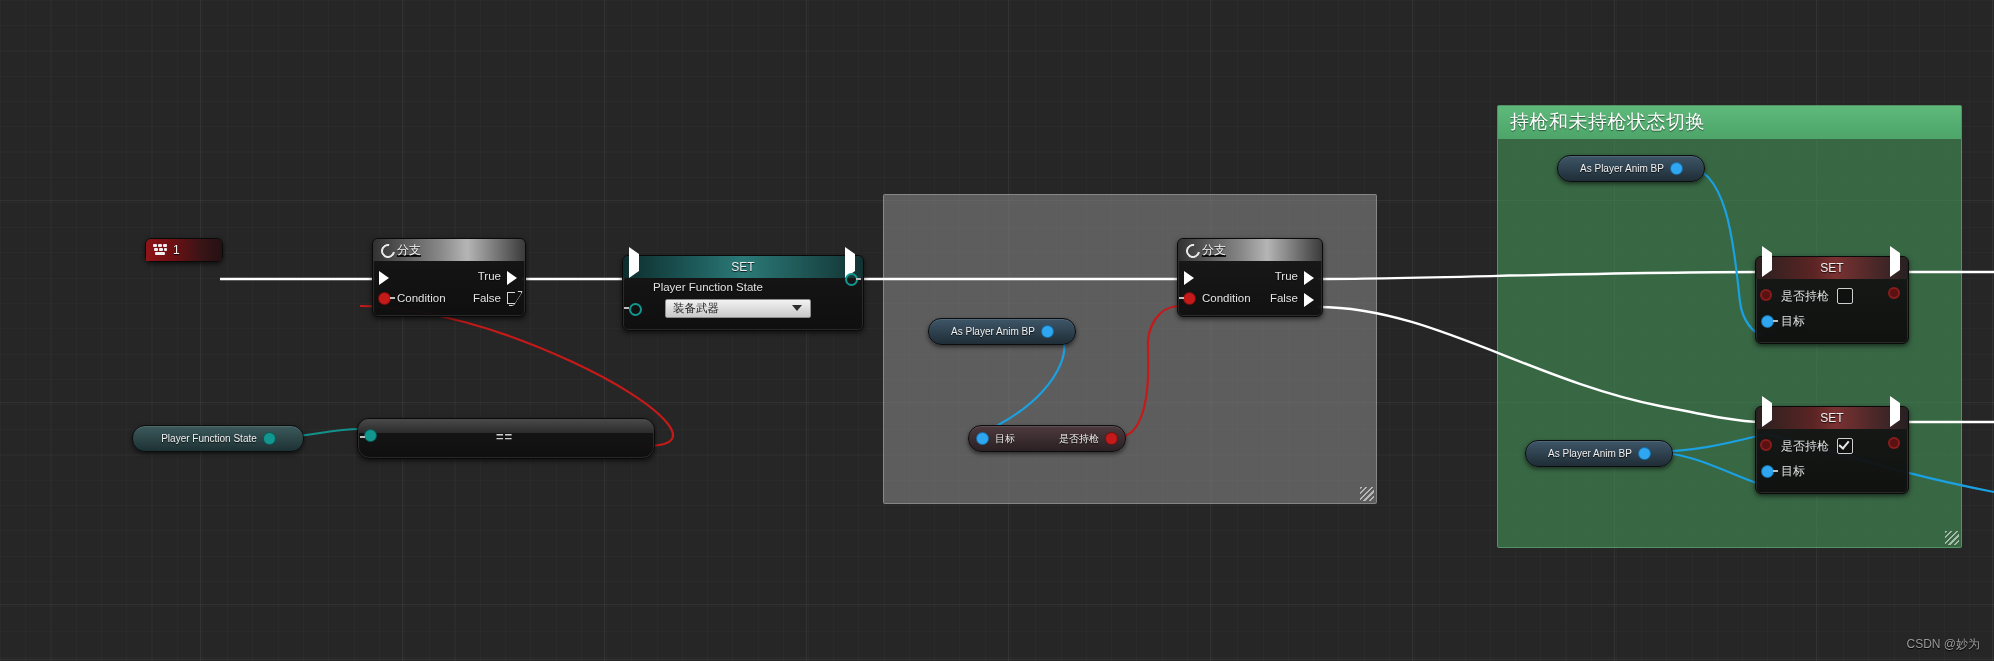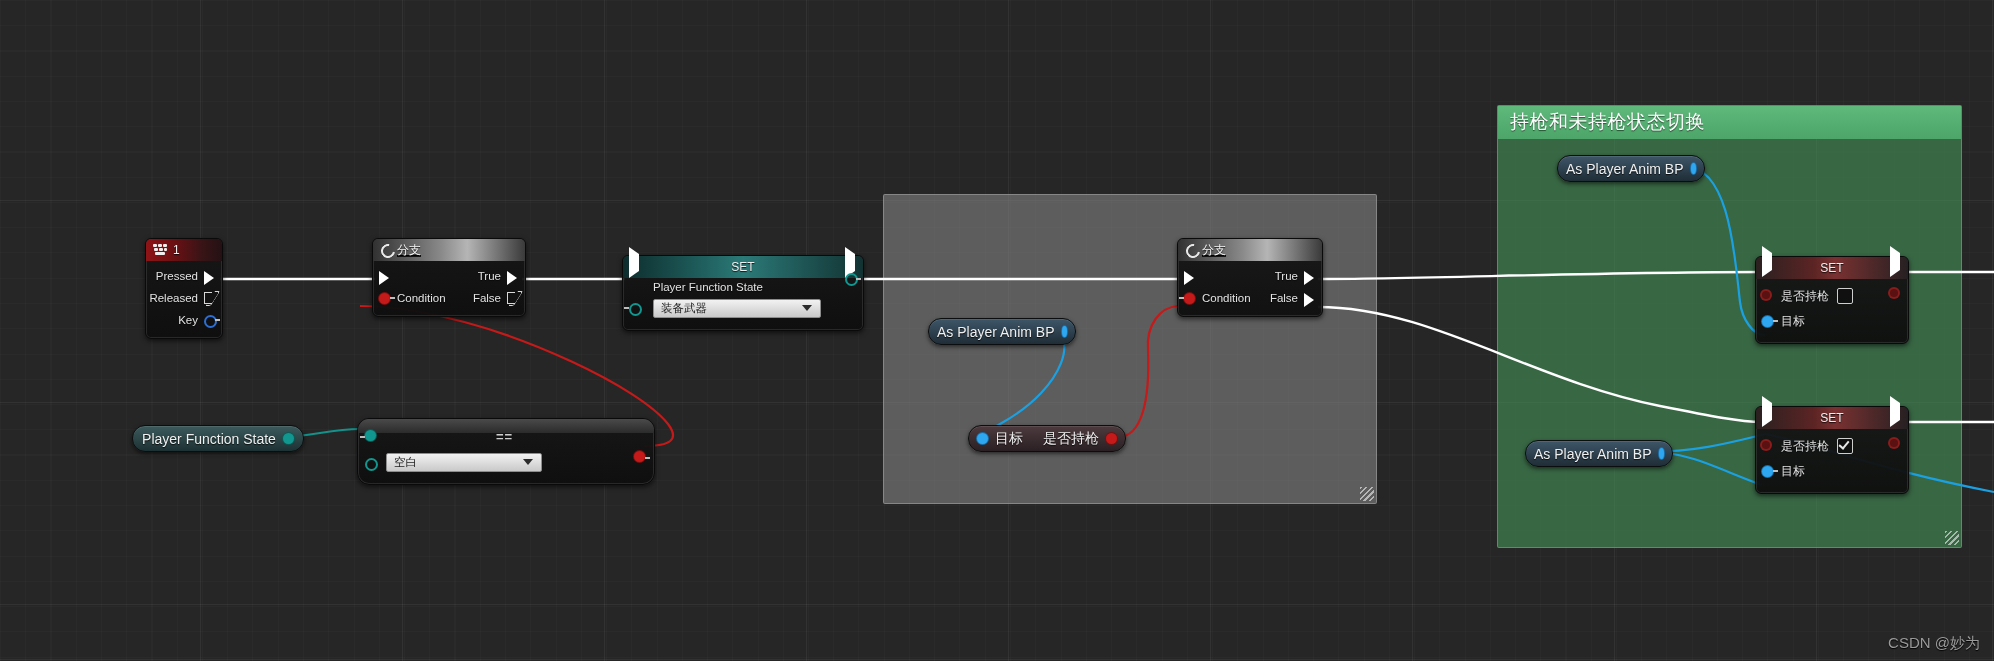--- a/index.html
+++ b/index.html
@@ -71,36 +71,36 @@
   
   .cbx{width:14px;height:14px;border:1.7px solid #cfcfcf;border-radius:2px;background:rgba(0,0,0,.25);
      position:relative;}
   .cbx.on::after{content:"";position:absolute;left:3.4px;top:0px;width:4px;height:8px;
      border-right:2px solid #e8e8e8;border-bottom:2px solid #e8e8e8;transform:rotate(40deg);}
 
   
   .pill{position:absolute;border-radius:13px;height:25px;display:flex;align-items:center;
     background:linear-gradient(to bottom,#4a5458,#2a3134);border:1px solid #0b0d0e;
     box-shadow:0 2px 4px rgba(0,0,0,.55), inset 0 1px 0 rgba(255,255,255,.10);padding:0 8px;gap:7px;}
-  .pill .ptxt{font-size:14px;color:#f0f0f0;text-shadow:0 1px 1px rgba(0,0,0,.8);white-space:nowrap;}
+  .pill .ptxt{font-size:10px;color:#f0f0f0;text-shadow:0 1px 1px rgba(0,0,0,.8);white-space:nowrap;}
   .pill.teal{background:linear-gradient(to bottom,#3c5a5c,#1d3133);}
   .pill.redish{background:linear-gradient(to bottom,#4d3a3e,#2a2023);}
   .pill.cast{background:linear-gradient(to bottom,#3e5668,#1f2d36);}
 
   
   .keyicon{width:15px;height:13px;margin:0 5px 0 7px;position:relative;}
   .keyicon i{position:absolute;background:#efefef;border-radius:1px;}
 
   
   .bicon{width:14px;height:14px;margin:0 4px 0 6px;position:relative;}
   .bicon::before{content:"";position:absolute;left:2px;top:1px;width:10px;height:10px;
      border:2px solid #e8e8e8;border-radius:50%;border-right-color:transparent;
      transform:rotate(-35deg);}
 
-  .watermark{position:absolute;right:14px;bottom:8px;color:#9a9a9a;font-size:15px;
+  .watermark{position:absolute;right:14px;bottom:8px;color:#9a9a9a;font-size:12px;
      text-shadow:0 1px 1px #000;}
   .eqsym{position:absolute;font-size:13px;color:#cfcfcf;letter-spacing:1px;font-weight:bold;}
 </style>
 </head>
 <body>
 
 <div id="stage">
 
   <div class="comment grey-comment" style="left:883px;top:194px;width:492px;height:308px;">
     <div class="resize-grip"></div>
@@ -149,41 +149,20 @@
         <i style="left:0;top:0;width:4px;height:3px;"></i>
         <i style="left:5px;top:0;width:4px;height:3px;"></i>
         <i style="left:10px;top:0;width:4px;height:3px;"></i>
         <i style="left:1px;top:4px;width:4px;height:3px;"></i>
         <i style="left:6px;top:4px;width:4px;height:3px;"></i>
         <i style="left:11px;top:4px;width:3px;height:3px;"></i>
         <i style="left:2px;top:8px;width:10px;height:3px;"></i>
       </span>
       <span class="title">1</span>
     </div>
-    <div class="body">
-      <div class="row" style="justify-content:flex-end;padding-right:6px;gap:6px;">
-        <span class="lbl">Pressed</span>
-        <span class="pin">
-            <span class="exec" style="position:absolute;top:1px;"></span>
-          </span>
-      </div>
-      <div class="row" style="justify-content:flex-end;padding-right:6px;gap:6px;">
-        <span class="lbl">Released</span>
-        <span class="pin">
-            <span class="exec hollow" style="position:absolute;top:0;"></span>
-          </span>
-      </div>
-      <div class="row" style="justify-content:flex-end;padding-right:6px;gap:6px;">
-        <span class="lbl">Key</span>
-        <span class="pin">
-          <span class="dot blue-hollow" style="position:absolute;top:1px;"></span>
-          <span class="pin-tail" style="left:11px;"></span>
-        </span>
-      </div>
-    </div>
   </div>
 
   <div class="node" style="left:372px;top:238px;width:152px;">
     <div class="hdr hdr-grey">
       <span class="bicon"></span>
       <span class="title" style="color:#f5f5f5;">分支</span>
     </div>
     <div class="body">
       <div class="row">
         <span class="pin" style="margin-left:6px;">
@@ -220,21 +199,21 @@
         <span class="pin" style="position:absolute;right:6px;top:-18px;"><span class="exec"></span></span>
       </div>
       <div class="row" style="height:18px;padding-left:30px;">
         <span class="lbl">Player Function State</span>
       </div>
       <div class="row" style="height:24px;">
         <span class="pin" style="margin-left:6px;">
             <span class="dot hollow" style="position:absolute;top:1px;"></span>
             <span class="pin-tail" style="left:-5px;"></span>
           </span>
-        <div class="combo" style="width:168px;margin-left:12px;">
+        <div class="combo" style="width:146px;margin-left:24px;">
           <span>装备武器</span>
           <span class="caret"></span>
         </div>
         <span class="pin" style="position:absolute;right:6px;top:-24px;">
             <span class="dot hollow" style="position:absolute;top:1px;"></span>
             <span class="pin-tail" style="left:11px;"></span>
           </span>
       </div>
     </div>
   </div>
@@ -247,33 +226,20 @@
   <div class="node" style="left:357px;top:418px;width:296px;border-radius:12px;">
     <div class="hdr" style="background:linear-gradient(to bottom,#4a4a4a,#2b2b2b);border-radius:11px 11px 0 0;height:14px;"></div>
     <div class="body" style="padding:2px 0 9px 0;">
       <span class="eqsym" style="left:138px;top:-4px;">==</span>
       <div class="row" style="height:14px;">
         <span class="pin" style="margin-left:7px;">
             <span class="dot enum" style="position:absolute;top:-6px;"></span>
             <span class="pin-tail" style="left:-5px;top:1px;"></span>
           </span>
       </div>
-      <div class="row" style="height:26px;">
-        <span class="pin" style="margin-left:7px;">
-            <span class="dot hollow" style="position:absolute;top:2px;"></span>
-          </span>
-        <div class="combo" style="width:156px;margin-left:9px;">
-          <span>空白</span>
-          <span class="caret"></span>
-        </div>
-        <span class="pin" style="position:absolute;right:8px;top:2px;">
-            <span class="dot bool" style="position:absolute;top:0;"></span>
-            <span class="pin-tail" style="left:11px;"></span>
-          </span>
-      </div>
     </div>
   </div>
 
   <div class="node" style="left:1177px;top:238px;width:144px;">
     <div class="hdr hdr-grey">
       <span class="bicon"></span>
       <span class="title" style="color:#f5f5f5;">分支</span>
     </div>
     <div class="body">
       <div class="row">

